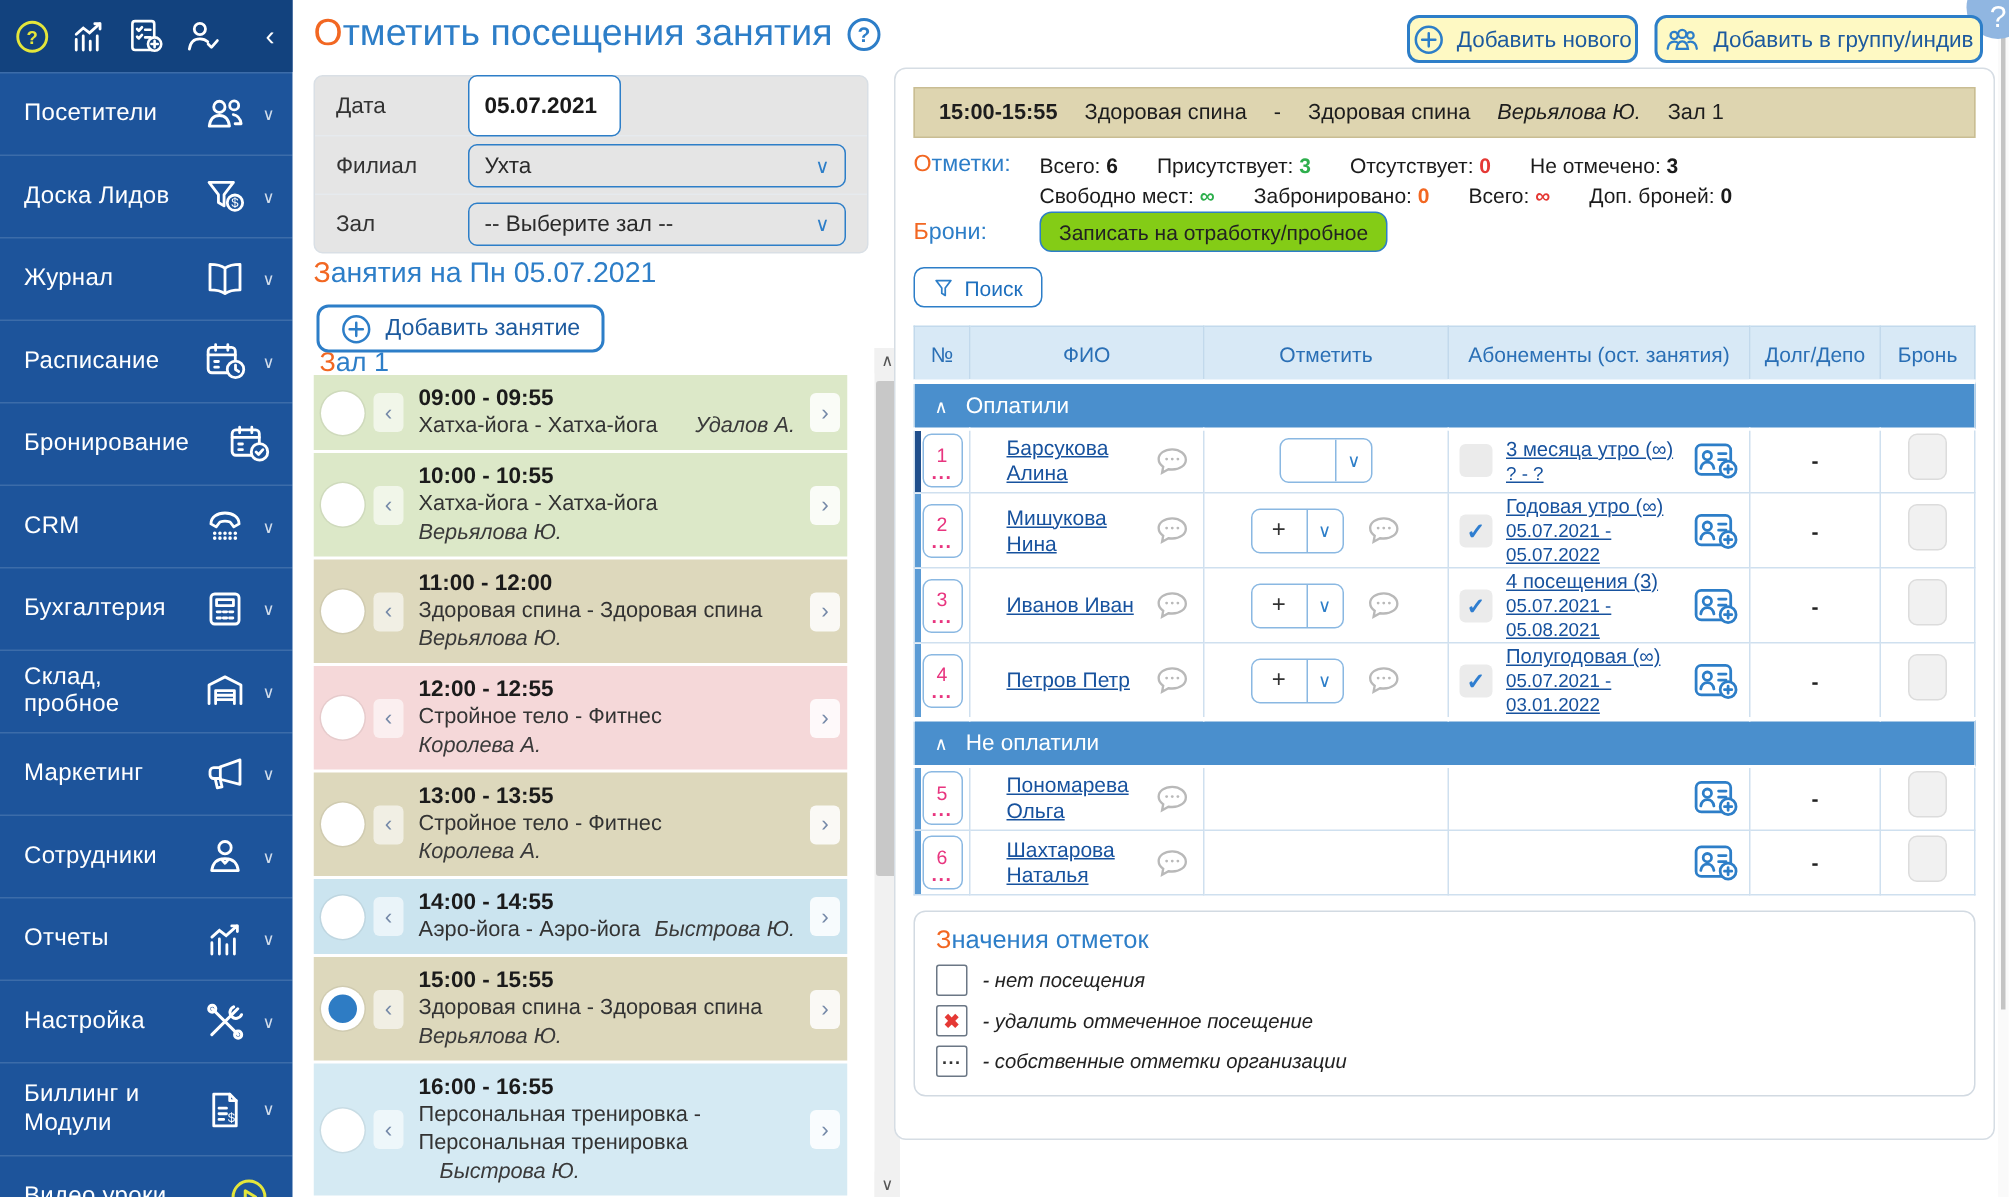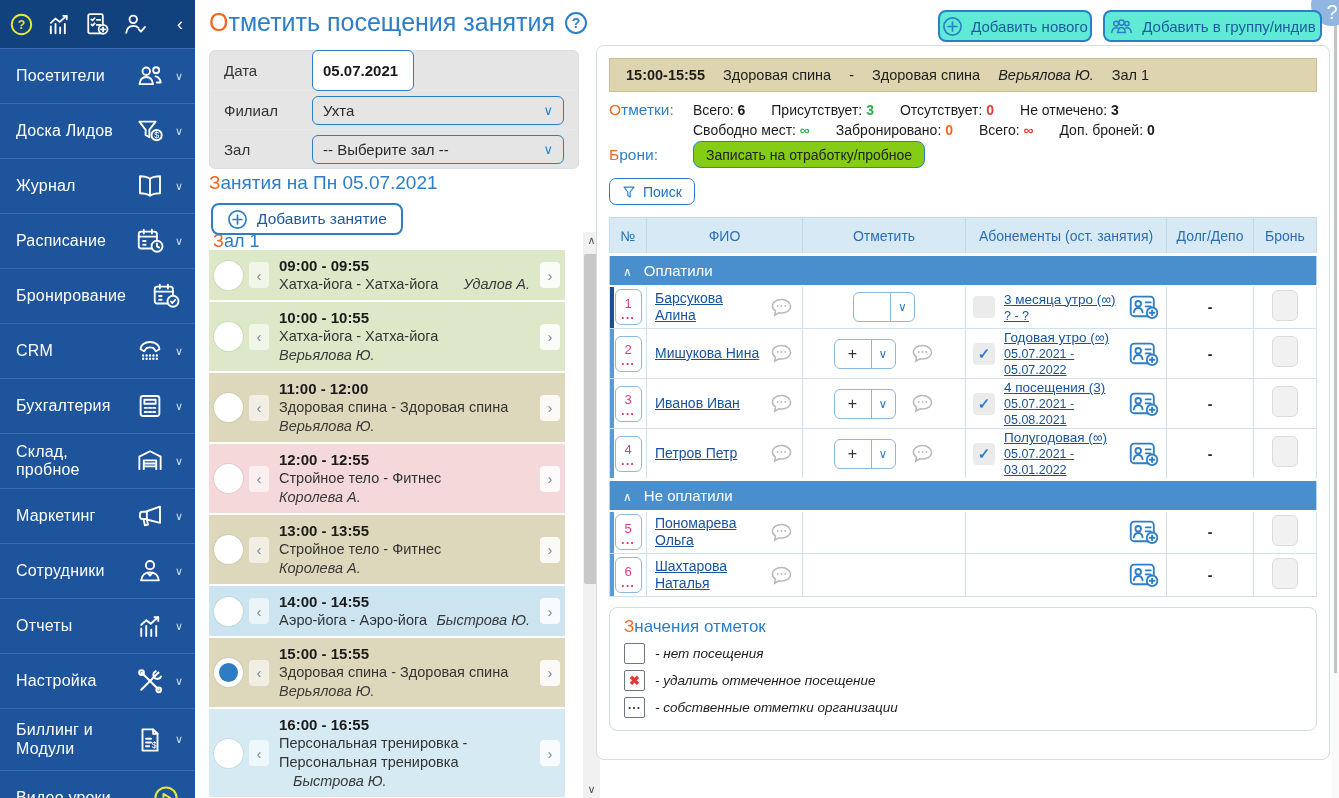--- a/index.html
+++ b/index.html
@@ -19,21 +19,21 @@
   .sb-icon { width:34px; display:flex; justify-content:center; }
   .sb-chev { width:16px; color:rgba(255,255,255,.8); font-size:11px; text-align:right; }
 
   
   #main { position:absolute; left:195px; top:0; right:0; bottom:0; background:#fff; }
 
   .page-title { position:absolute; left:14px; top:8px; font-size:25px; font-weight:500; color:#2d7ec8; display:flex; align-items:center; gap:10px; }
   .first-letter { color:#f26722; }
   .title-help { width:22px; height:22px; border:2px solid #2d7ec8; border-radius:50%; font-size:14px; font-weight:bold; color:#2d7ec8; display:flex; align-items:center; justify-content:center; cursor:pointer; }
 
-  .top-btn { position:absolute; top:10px; height:32px; background:#5eead4; border:2px solid #2d7ec8; border-radius:8px; color:#1d5a9e; font-size:15px; font-family:inherit; display:flex; align-items:center; justify-content:center; gap:8px; cursor:pointer; z-index:3; }
+  .top-btn { position:absolute; top:10px; height:32px; background:#fef9c3; border:2px solid #2d7ec8; border-radius:8px; color:#1d5a9e; font-size:15px; font-family:inherit; display:flex; align-items:center; justify-content:center; gap:8px; cursor:pointer; z-index:3; }
   #btn-add-new { left:743px; width:154px; }
   #btn-add-group { left:908px; width:219px; }
   .float-help { position:absolute; left:1116px; top:-16px; width:42px; height:42px; border-radius:50%; background:#90b6e1; color:#fff; font-size:20px; display:flex; align-items:flex-end; justify-content:center; padding-bottom:2px; z-index:2; }
 
   
   .filter-box { position:absolute; left:14px; top:50px; width:370px; border:1px solid #d9dfe5; border-radius:6px; background:#e5e5e5; }
   .filter-row { height:39px; display:flex; align-items:center; padding:0 14px; border-top:1px solid #e6eaee; }
   .filter-row:first-child { border-top:none; }
   .filter-label { width:88px; font-size:15px; color:#333; }
   .date-input { width:102px; height:41px; border:1.5px solid #2d7ec8; border-radius:6px; font-family:inherit; font-size:15px; font-weight:bold; color:#1a1a1a; padding:0 10px; outline:none; }
@@ -96,21 +96,21 @@
   tr.data-row td { border:1px solid #cfe0ef; height:43px; vertical-align:middle; }
   tr.bar-dark td:first-child { box-shadow:inset 4px 0 0 #1f4e8c; }
   tr.bar-blue td:first-child { box-shadow:inset 4px 0 0 #5b9bd5; }
 
   .num-btn { display:block; margin:0 auto; width:27px; height:36px; background:#fff; border:1.5px solid #8ab8e2; border-radius:6px; cursor:pointer; padding:1px 0 0; font-family:inherit; }
   .num-btn .num { display:block; color:#e8357f; font-size:13px; line-height:14px; text-align:center; }
   .num-btn .dots { display:block; color:#e8357f; font-size:13px; font-weight:bold; line-height:8px; letter-spacing:1px; text-align:center; }
 
   .fio-wrap { display:flex; align-items:center; justify-content:space-between; padding:0 8px; gap:4px; }
   .name-link { color:#17529e; text-decoration:underline; font-size:14px; cursor:pointer; line-height:17px; }
-  .name-link span { display:block; }
+  .name-link span { display:block;margin-left:16px; }
   .bubble { cursor:pointer; }
 
   .mark-wrap { display:flex; align-items:center; justify-content:center; gap:14px; }
   .combo { display:inline-flex; height:30px; border:1.5px solid #8ab8e2; border-radius:6px; overflow:hidden; background:#fff; cursor:pointer; }
   .combo-val { width:36px; display:flex; align-items:center; justify-content:center; font-size:16px; color:#333; }
   .combo-btn { width:24px; display:flex; align-items:center; justify-content:center; border-left:1.5px solid #8ab8e2; color:#2d7ec8; font-size:12px; }
 
   .sub-wrap { display:flex; align-items:center; gap:9px; padding:0 7px; }
   .chk { width:22px; height:22px; min-width:22px; background:#ebebeb; border-radius:4px; display:flex; align-items:center; justify-content:center; cursor:pointer; }
   .chk.on::after { content:"✓"; color:#2f7ed0; font-size:15px; font-weight:bold; }

